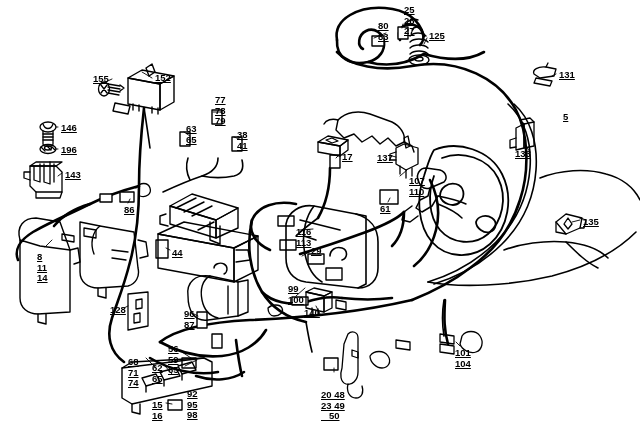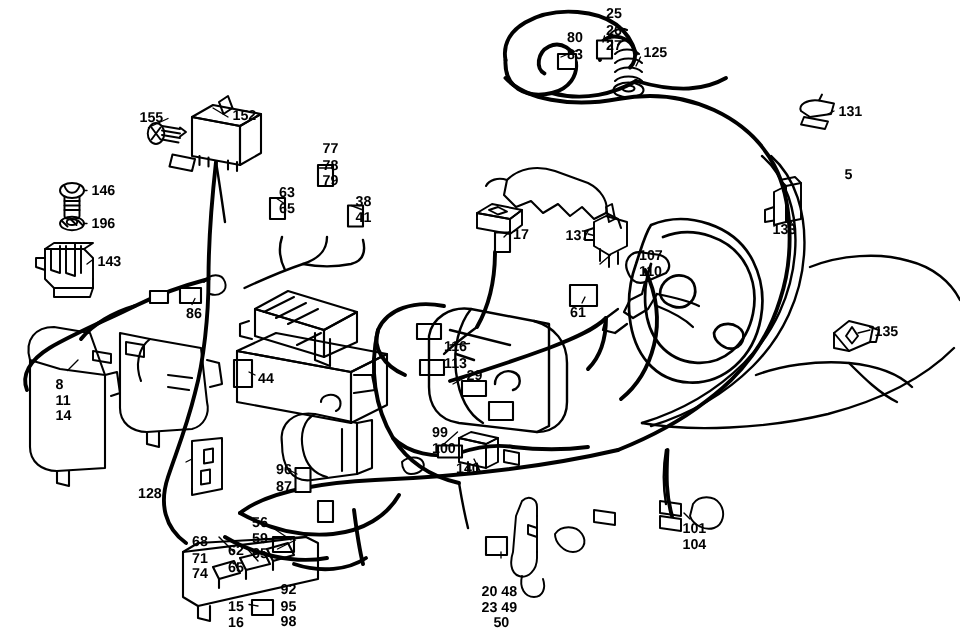--- a/index.html
+++ b/index.html
@@ -27,20 +27,21 @@
   }
   .callout {
     position: absolute;
     font-family: "Liberation Sans", sans-serif;
     font-weight: bold;
     font-size: 9.5px;
     line-height: 10.5px;
     color: #000000;
     white-space: pre;
     letter-spacing: 0px;
+    text-decoration: underline;
   }
   .callout.align-left  { text-align: left; }
 </style>
 </head>
 <body>
 
 <div id="diagram-root">
 
   <svg id="diagram-svg" viewBox="0 0 640 426" xmlns="http://www.w3.org/2000/svg">
     <g fill="none" stroke="#000" stroke-width="1" stroke-linecap="round" stroke-linejoin="round">
@@ -418,21 +419,21 @@
 79</div>
       <div class="callout align-left" style="left: 186px; top: 124px;">63
 65</div>
       <div class="callout align-left" style="left: 237px; top: 130px;">38
 41</div>
       <div class="callout align-left" style="left: 124px; top: 205px;">86</div>
       <div class="callout align-left" style="left: 37px; top: 252px;">8
 11
 14</div>
       <div class="callout align-left" style="left: 172px; top: 248px;">44</div>
-      <div class="callout align-left" style="left: 92px; top: 305px; margin-top: 20px;">128</div>
+      <div class="callout align-left" style="left: 110px; top: 305px;">128</div>
       <div class="callout align-left" style="left: 184px; top: 309px;">96
 87</div>
       <div class="callout align-left" style="left: 128px; top: 357px;">68
 71
 74</div>
       <div class="callout align-left" style="left: 152px; top: 363px;">62
 65</div>
       <div class="callout align-left" style="left: 168px; top: 344px;">56
 59
 65</div>
@@ -445,21 +446,21 @@
 26
 27</div>
       <div class="callout align-left" style="left: 366px; top: 21px; margin-left: 12px;">80
 83</div>
       <div class="callout align-left" style="left: 429px; top: 31px;">125</div>
       <div class="callout align-left" style="left: 559px; top: 70px;">131</div>
       <div class="callout align-left" style="left: 563px; top: 112px;">5</div>
       <div class="callout align-left" style="left: 515px; top: 149px;">133</div>
       <div class="callout align-left" style="left: 342px; top: 152px;">17</div>
       <div class="callout align-left" style="left: 377px; top: 153px;">137</div>
-      <div class="callout align-left" style="left: 409px; top: 166px; margin-left: 17px;">107
+      <div class="callout align-left" style="left: 409px; top: 176px;">107
 110</div>
       <div class="callout align-left" style="left: 380px; top: 204px;">61</div>
       <div class="callout align-left" style="left: 583px; top: 217px;">135</div>
       <div class="callout align-left" style="left: 296px; top: 227px;">116
 113</div>
       <div class="callout align-left" style="left: 311px; top: 246px;">29</div>
       <div class="callout align-left" style="left: 288px; top: 284px;">99
 100</div>
       <div class="callout align-left" style="left: 304px; top: 308px;">140</div>
       <div class="callout align-left" style="left: 455px; top: 348px;">101

